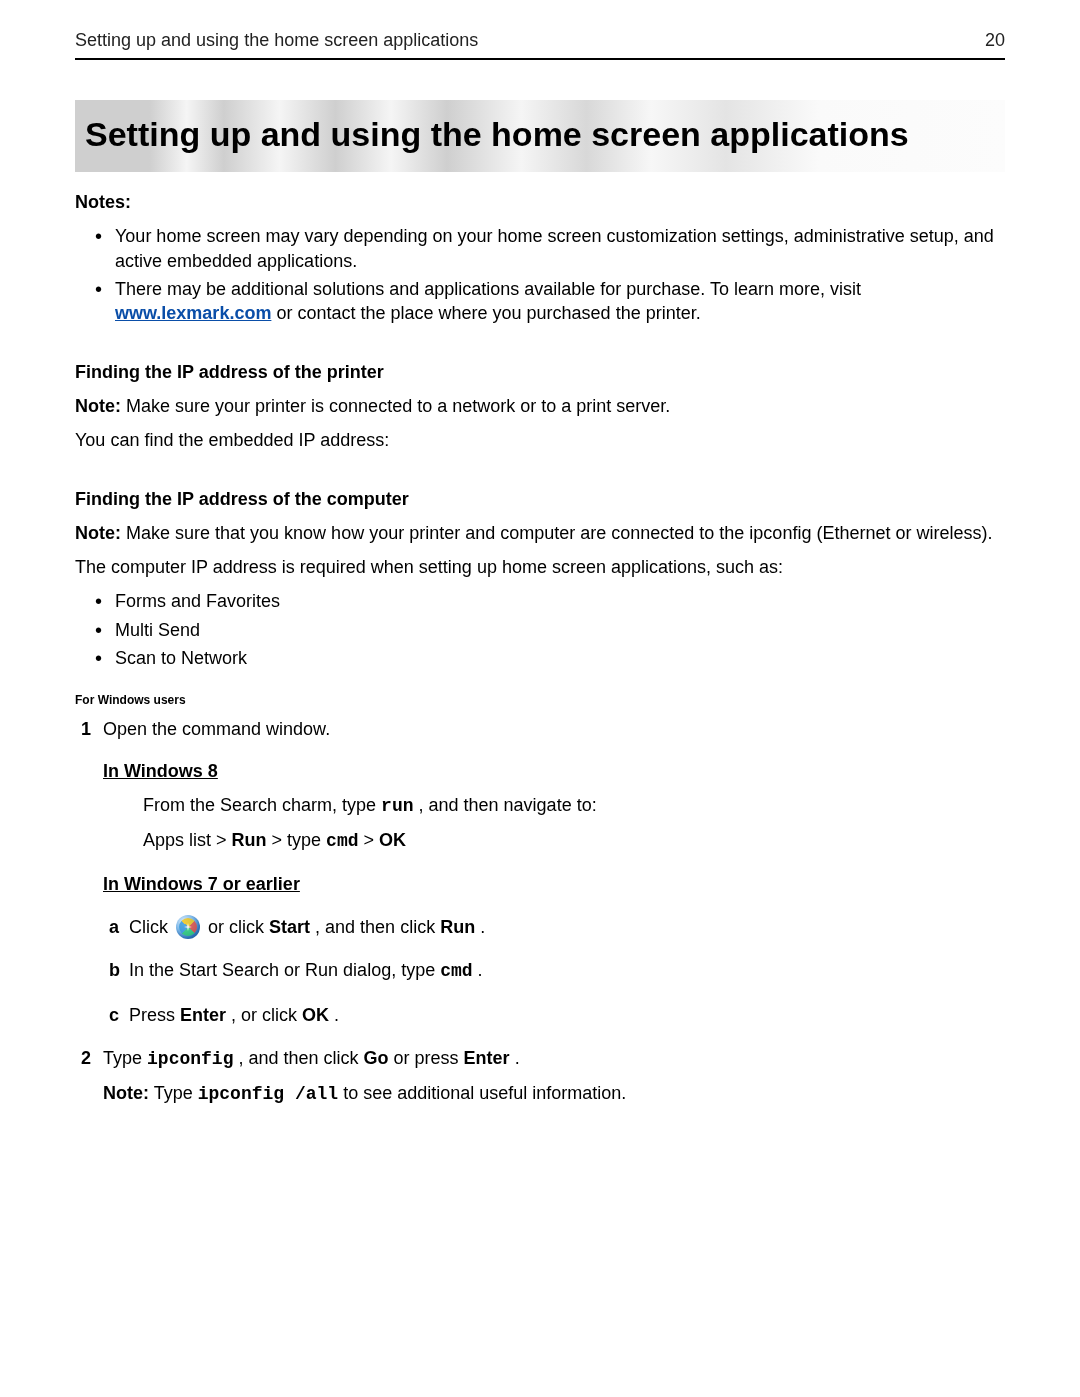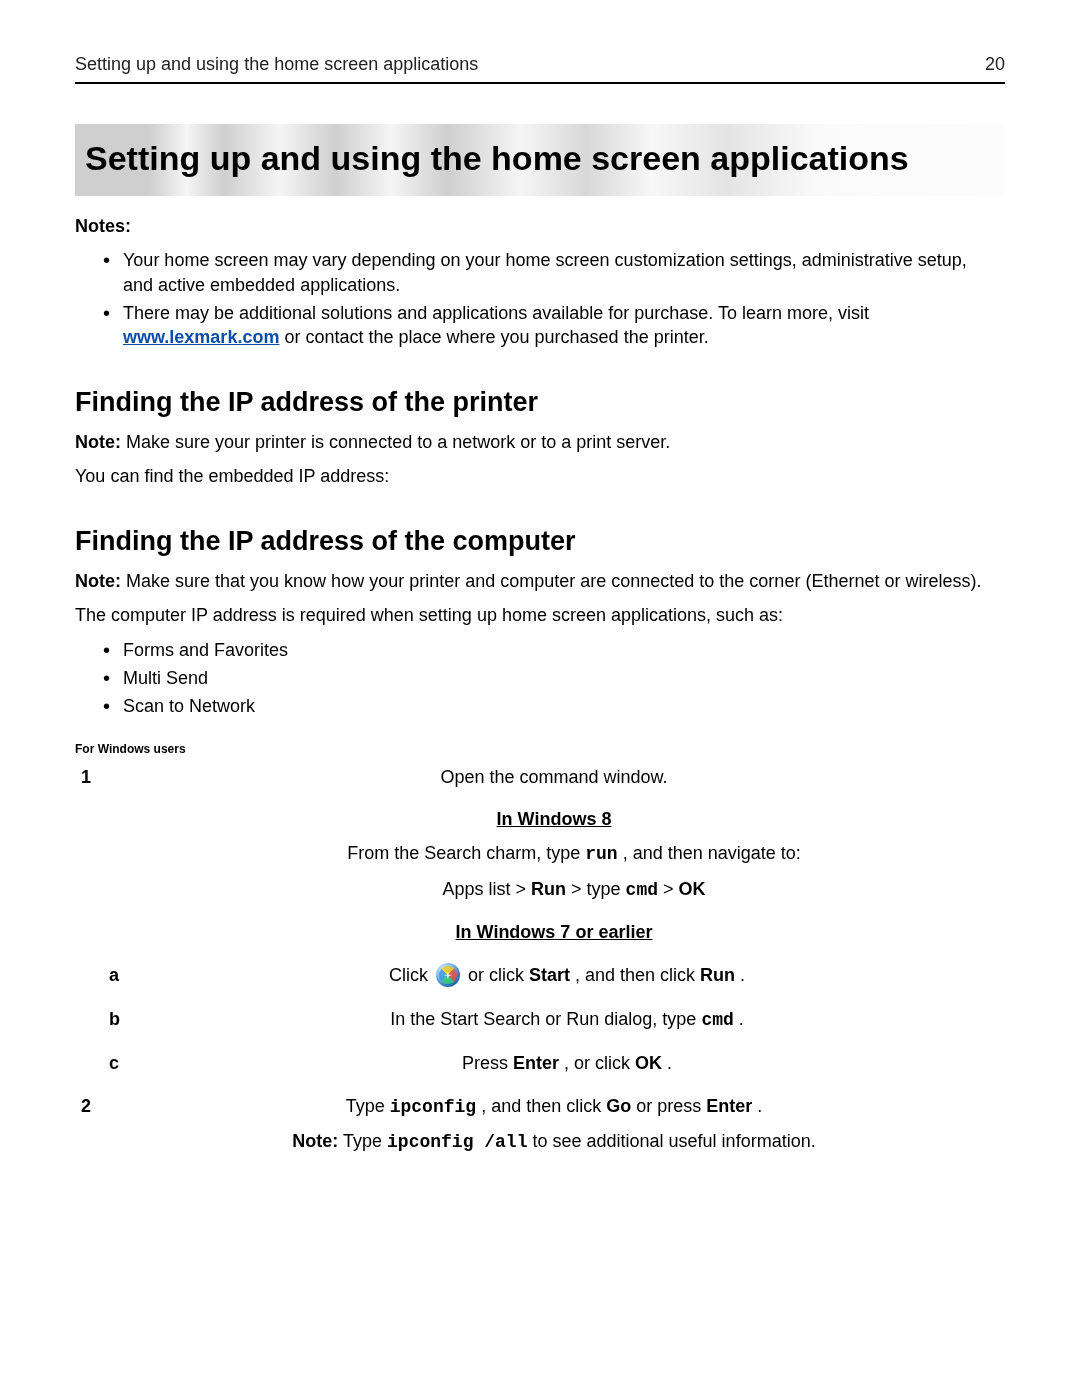--- a/index.html
+++ b/index.html
@@ -8,21 +8,21 @@
     background: #ffffff;
     color: #000000;
     font-family: "Segoe UI", "Helvetica Neue", Arial, sans-serif;
     font-size: 18px;
     line-height: 1.35;
   }
   .page {
     width: 1080px;
     min-height: 1397px;
     box-sizing: border-box;
-    padding: 52px 75px 60px 75px;
+    padding: 28px 75px 60px 75px;
     position: relative;
   }
   .running-header {
     display: flex;
     justify-content: space-between;
     align-items: baseline;
     font-size: 18px;
     color: #222;
     margin-bottom: 6px;
   }
@@ -51,38 +51,37 @@
   p {
     margin: 10px 0;
   }
   ul.bullets {
     list-style: none;
     margin: 6px 0 14px 0;
     padding-left: 40px;
   }
   ul.bullets > li {
     position: relative;
-    margin: 4px 8px;
+    margin: 4px 0;
     padding-left: 0;
   }
   ul.bullets > li::before {
     content: "•";
     position: absolute;
     left: -20px;
     top: 0;
     font-size: 20px;
     line-height: 1.2;
     color: #000;
   }
   ol.numbered {
     list-style: none;
     margin: 8px 0 14px 0;
     padding-left: 28px;
     counter-reset: n1;
-    text-align: center;
   }
   ol.numbered > li {
     position: relative;
     margin: 6px 0;
     counter-increment: n1;
   }
   ol.numbered > li::before {
     content: counter(n1);
     position: absolute;
     left: -22px;
@@ -101,21 +100,21 @@
     counter-increment: la;
   }
   ol.lettered > li::before {
     content: counter(la, lower-alpha);
     position: absolute;
     left: -20px;
     top: 0;
     font-weight: 700;
   }
   h2.subsection {
-    font-size: 27px;
+    font-size: 18px;
     font-weight: 700;
     margin: 34px 0 8px 0;
   }
   h3.subsub {
     font-size: 12px;
     font-weight: 700;
     margin: 22px 0 8px 0;
   }
   h4.minor {
     font-size: 18px;
@@ -183,21 +182,21 @@
   <h2 class="subsection">Finding the IP address of the printer</h2>
   <p>
     <strong>Note:</strong>
     <span> Make sure your printer is connected to a network or to a print server.</span>
   </p>
   <p>You can find the embedded IP address:</p>
 
   <h2 class="subsection">Finding the IP address of the computer</h2>
   <p>
     <strong>Note:</strong>
-    <span> Make sure that you know how your printer and computer are connected to the corner (Ethernet or wireless).</span>
+    <span> Make sure that you know how your printer and computer are connected to the ipconfig (Ethernet or wireless).</span>
   </p>
   <p>The computer IP address is required when setting up home screen applications, such as:</p>
   <ul class="bullets">
     <li>Forms and Favorites</li>
     <li>Multi Send</li>
     <li>Scan to Network</li>
   </ul>
 
   <h3 class="subsub">For Windows users</h3>
 

